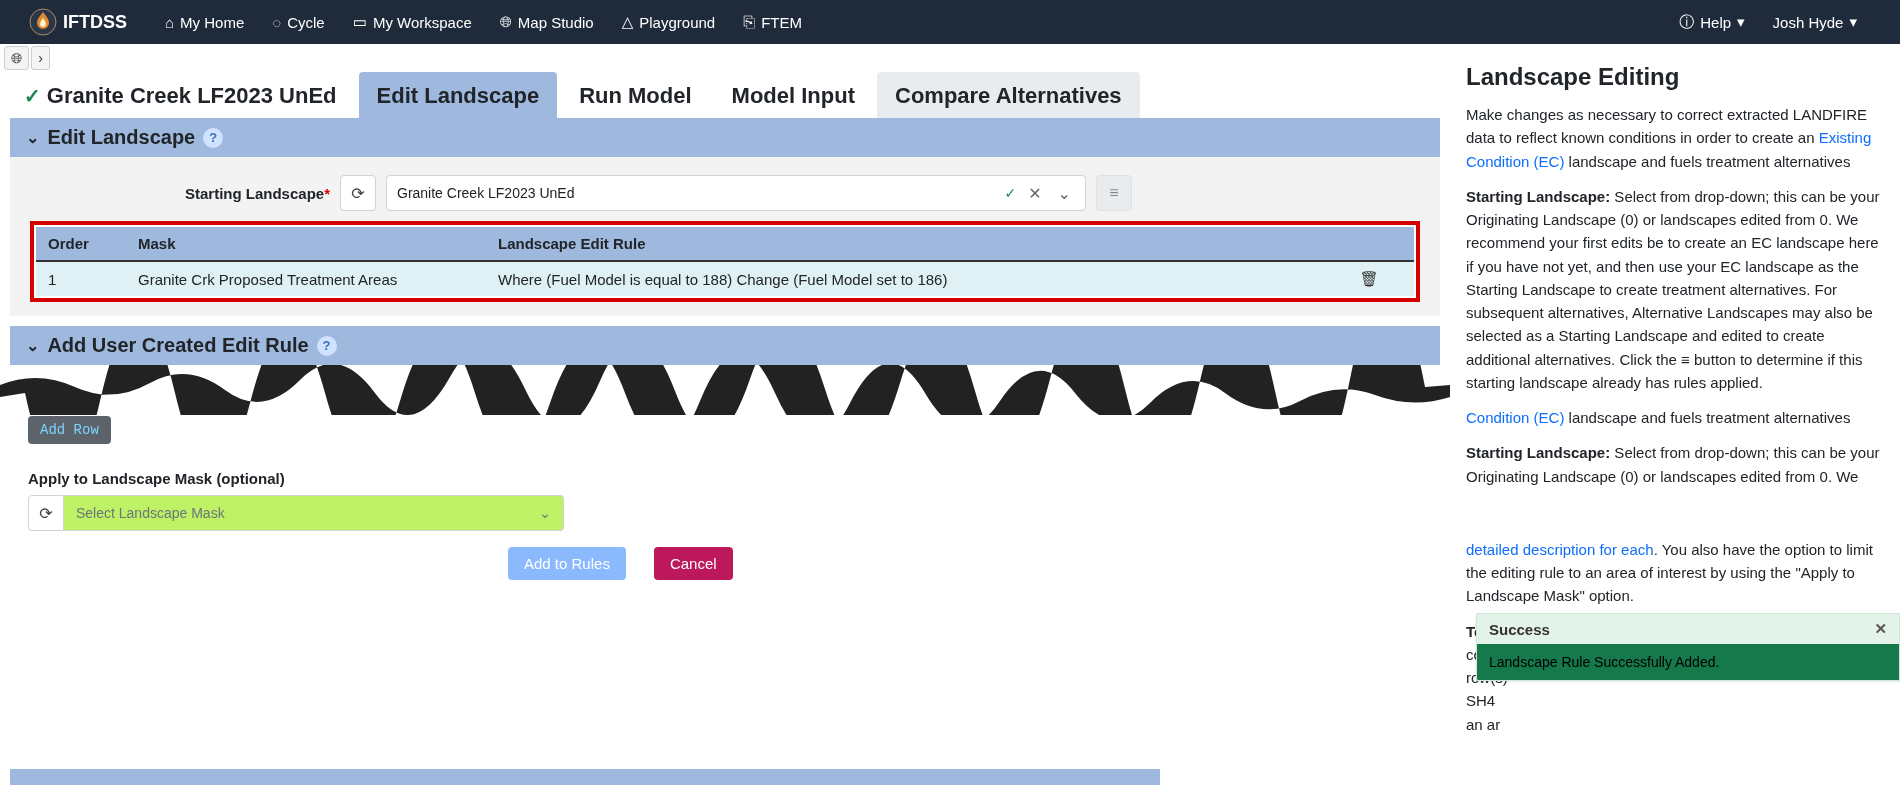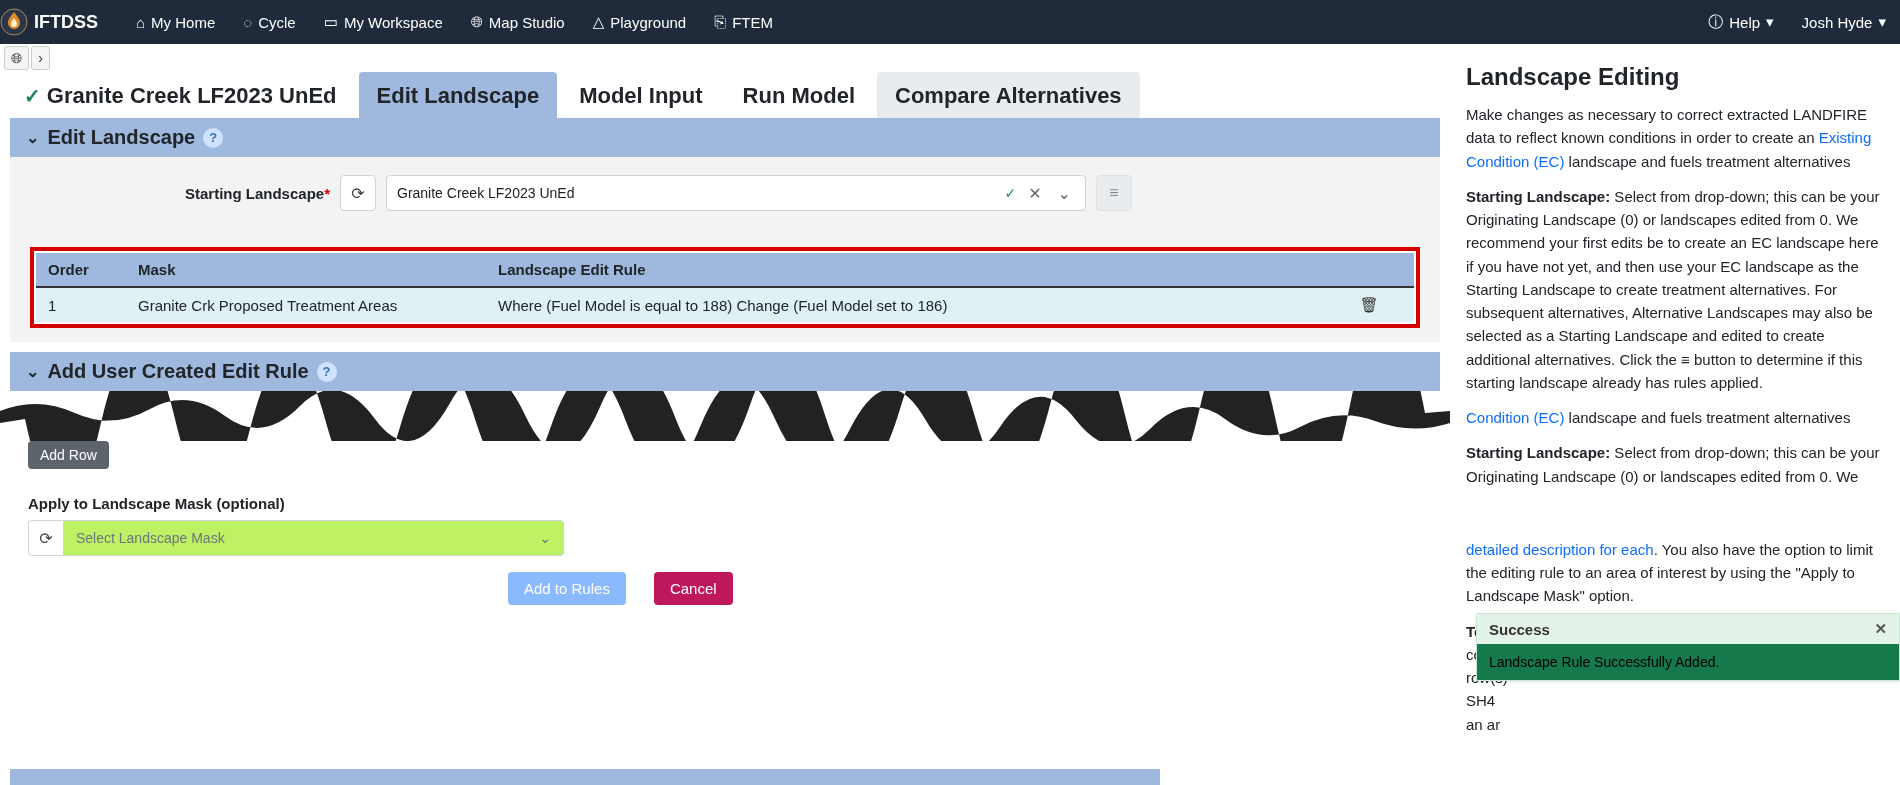--- a/index.html
+++ b/index.html
@@ -1,17 +1,17 @@
 <!DOCTYPE html>
 <html><head>
 <meta charset="utf-8">
 <style>
 * { box-sizing: border-box; margin: 0; padding: 0; }
 body { font-family: "Segoe UI", Arial, sans-serif; font-size: 14px; color: #212529; background: #fff; width: 1900px; height: 785px; overflow: hidden; position: relative; }
-.navbar { background: #1f2a3a; color: #fff; height: 44px; display: flex; align-items: center; padding: 0 0; }
+.navbar { background: #1f2a3a; color: #fff; height: 44px; display: flex; align-items: center; padding: 0 29px; }
 .navbar .brand { display: flex; align-items: center; font-weight: 600; font-size: 18px; margin-right: 24px; }
 .navbar .brand svg { margin-right: 6px; }
 .navbar .nav-item { color: #fff; margin: 0 14px; display: flex; align-items: center; gap: 6px; font-size: 15px; cursor: pointer; }
 .navbar .spacer { flex: 1; }
 .main { display: flex; height: calc(100% - 44px); }
 .left-col { flex: 1; min-width: 0; overflow: hidden; }
 .right-col { width: 450px; padding: 14px 16px; font-size: 15px; line-height: 1.55; overflow: hidden; }
 .right-col h2 { font-size: 24px; font-weight: 700; margin-bottom: 8px; }
 .right-col p { margin-bottom: 12px; }
 .right-col a { color: #0d6efd; text-decoration: none; }
@@ -29,30 +29,30 @@
 .panel-body { background: #f3f3f3; margin: 0 10px; padding: 18px 20px 14px; }
 .form-row { display: flex; align-items: center; gap: 10px; }
 .form-row label { font-weight: 700; font-size: 15px; width: 300px; text-align: right; }
 .req { color: #d00; }
 .icon-btn { border: 1px solid #ced4da; background: #fff; border-radius: 4px; height: 36px; width: 36px; display:flex; align-items:center; justify-content:center; cursor:pointer; font-size:16px; color:#444; }
 .icon-btn.gray { background:#e9ecef; border-color:#e0e0e0; color:#888; }
 .sel-input { flex:1; max-width: 700px; height:36px; border:1px solid #ced4da; border-radius:4px; background:#fff; display:flex; align-items:center; padding:0 10px; gap:8px; }
 .sel-input .val { flex:1; color:#222; }
 .sel-input .chk { color:#198754; }
 .sel-input .x, .sel-input .dd { color:#666; cursor:pointer; padding:0 4px; font-size:16px; }
-.rules-wrap { margin-top: 36px; border: 4px solid #d40000; padding: 2px; background:#fff; }
+.rules-wrap { margin-top: 10px; border: 4px solid #d40000; padding: 2px; background:#fff; }
 .rules-table { width:100%; border-collapse: collapse; }
 .rules-table thead th { background:#9fb8dd; text-align:left; font-weight:700; padding:8px 12px; border-bottom:2px solid #333; font-size:15px; }
 .rules-table tbody td { background:#dff1f5; padding:8px 12px; font-size:15px; }
 .rules-table .trash { text-align:center; cursor:pointer; color:#333; }
 .section-hdr.second { margin-top: 10px; }
 .torn { position:relative; height:50px; margin:0; }
 .torn svg { width:100%; height:50px; display:block; }
 .lower { padding: 6px 28px; }
-.addrow-btn { background:#5c636a; color:#ffffff; border:none; border-radius:4px; padding:6px 12px; font-size:14px; margin-top:-16px; position:relative; z-index:2; cursor:pointer; }
+.addrow-btn { background:#5c636a; color:#7dd3fc; border:none; border-radius:4px; padding:6px 12px; font-size:14px; margin-top:-16px; position:relative; z-index:2; cursor:pointer;font-family:Liberation Mono, monospace; }
 .mask-label { font-weight:700; margin-top:26px; display:block; font-size:15px; }
 .mask-row { display:flex; align-items:center; gap:0; margin-top:8px; }
 .mask-row .icon-btn { border-radius:4px 0 0 4px; }
 .mask-select { width:500px; height:36px; border:1px solid #ced4da; border-left:none; border-radius:0 4px 4px 0; display:flex; align-items:center; padding:0 12px; color:#6c757d; justify-content:space-between; background:#bef264; cursor:pointer; }
 .btn-row { display:flex; gap:28px; margin-top:16px; margin-left:480px; }
 .btn { border:none; border-radius:4px; padding:8px 16px; font-size:15px; cursor:pointer; }
 .btn-primary { background:#be185d; color:#fff; }
 .btn-primary[disabled] { background:#8bb9fe; cursor:default; }
 .toast { position:absolute; right:0; bottom:104px; width:424px; background:#fff; border:1px solid #cde8d5; border-radius:2px 0 0 2px; overflow:hidden; box-shadow:0 1px 3px rgba(0,0,0,.1); }
 .toast-head { background:#e4f3e9; padding:6px 12px; font-size:15px; font-weight:600; color:#333; display:flex; justify-content:space-between; align-items:center; }
@@ -120,24 +120,24 @@
 
     <div class="tabs">
       <div class="tab title">
           <span class="check">✓</span>
           <span>Granite Creek LF2023 UnEd</span>
         </div>
       <div class="tab active">
           <span>Edit Landscape</span>
         </div>
       <div class="tab" style="background:transparent">
+          <span>Run Model</span>
+        </div>
+      <div class="tab" style="background:transparent">
           <span>Model Input</span>
-        </div>
-      <div class="tab" style="background:transparent">
-          <span>Run Model</span>
         </div>
       <div class="tab" style="background:#e9ecef">
           <span>Compare Alternatives</span>
         </div>
     </div>
 
     <div class="section-hdr">
       <span class="chev">⌄</span>
       <span>Edit Landscape</span>
       <span class="help-circle">?</span>

